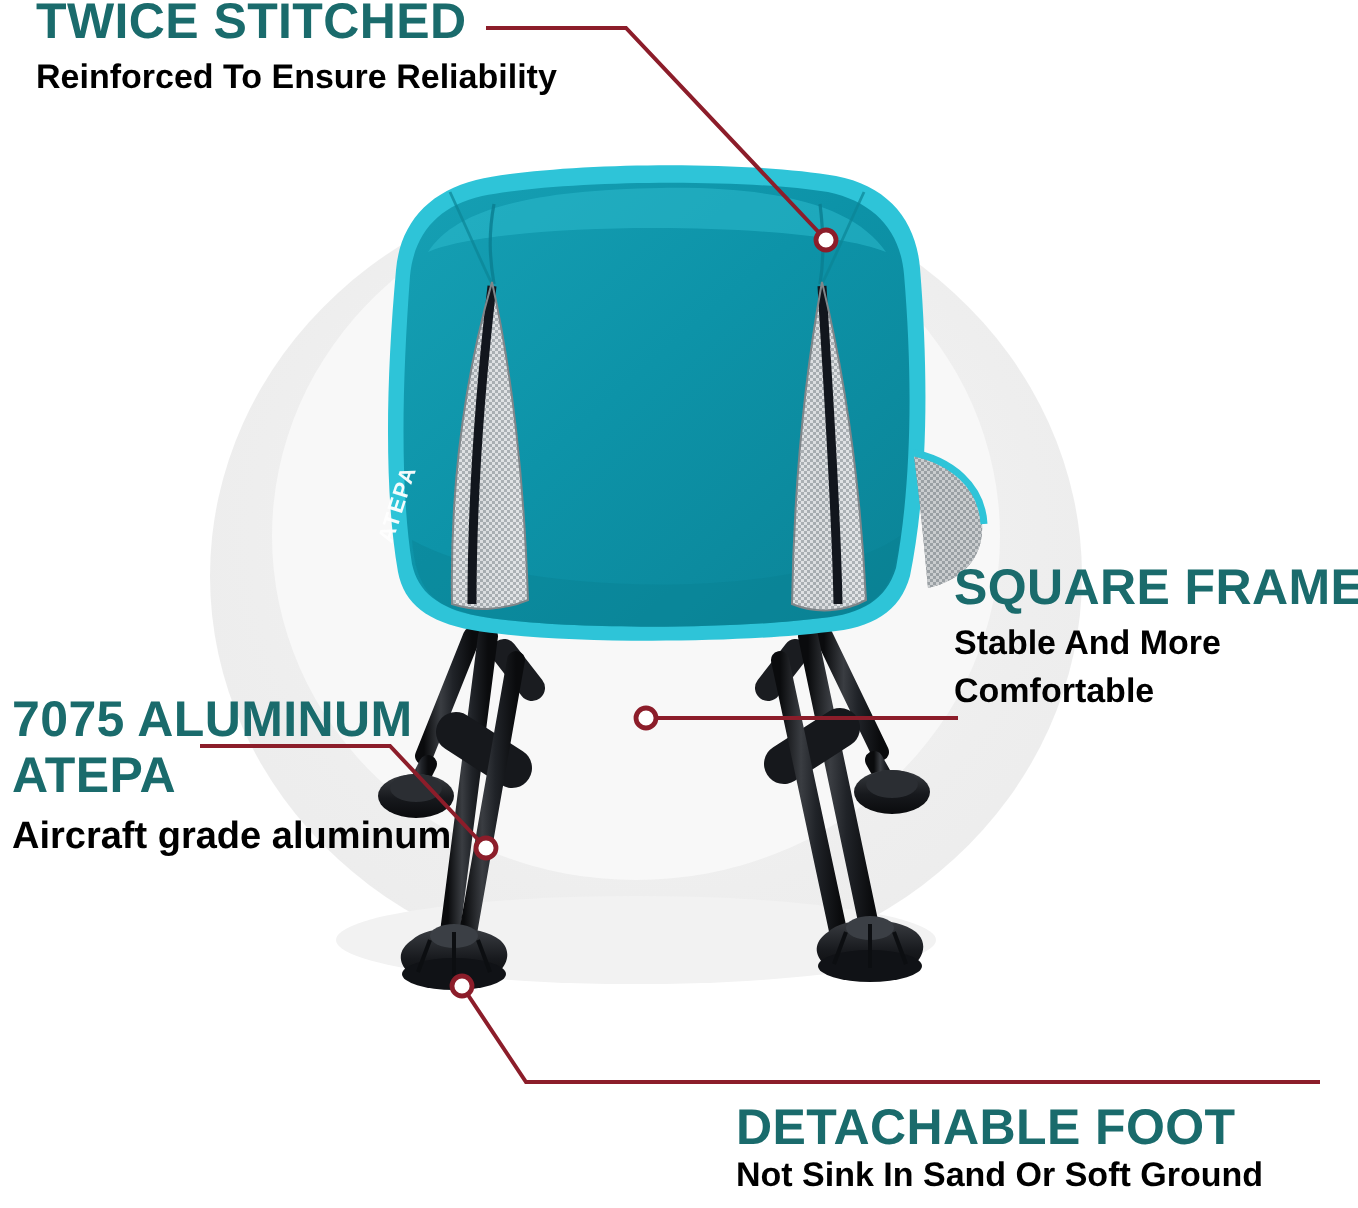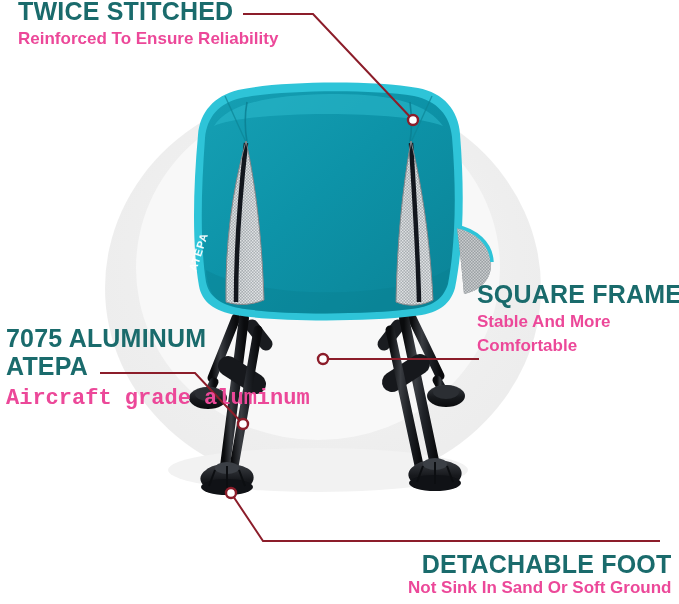--- a/index.html
+++ b/index.html
@@ -18,39 +18,39 @@
   .headline{
     font-weight:700;
     letter-spacing:0.2px;
     line-height:1.08;
     color:#1a6b6c;
     margin:0;
     white-space:nowrap;
   }
   .subline{
     font-weight:700;
-    color:#ec4899;
+    color:#000000;
     margin:0;
     line-height:1.18;
     white-space:nowrap;
   }
 
   #co-twice{left:18px;top:-2px;}
   #co-twice .headline{font-size:25px;}
   #co-twice .subline{font-size:17px;margin-top:4px;}
 
   #co-square{left:477px;top:281px;}
   #co-square .headline{font-size:25px;}
   #co-square .subline{font-size:17px;margin-top:4px;}
 
-  #co-alloy{left:6px;top:324px;}
+  #co-alloy{left:6px;top:346px;}
   #co-alloy .headline{font-size:25px;line-height:1.12;}
-  #co-alloy .subline{font-size:22px;margin-top:6px;font-family:Liberation Mono, monospace;}
-
-  #co-foot{left:408px;top:551px;text-align:right;}
+  #co-alloy .subline{font-size:19px;margin-top:6px;}
+
+  #co-foot{left:368px;top:551px;}
   #co-foot .headline{font-size:25px;}
   #co-foot .subline{font-size:17px;margin-top:0;}
 
   .hl2{display:block;}
 </style>
 </head>
 <body>
 
 <div id="stage">
 

